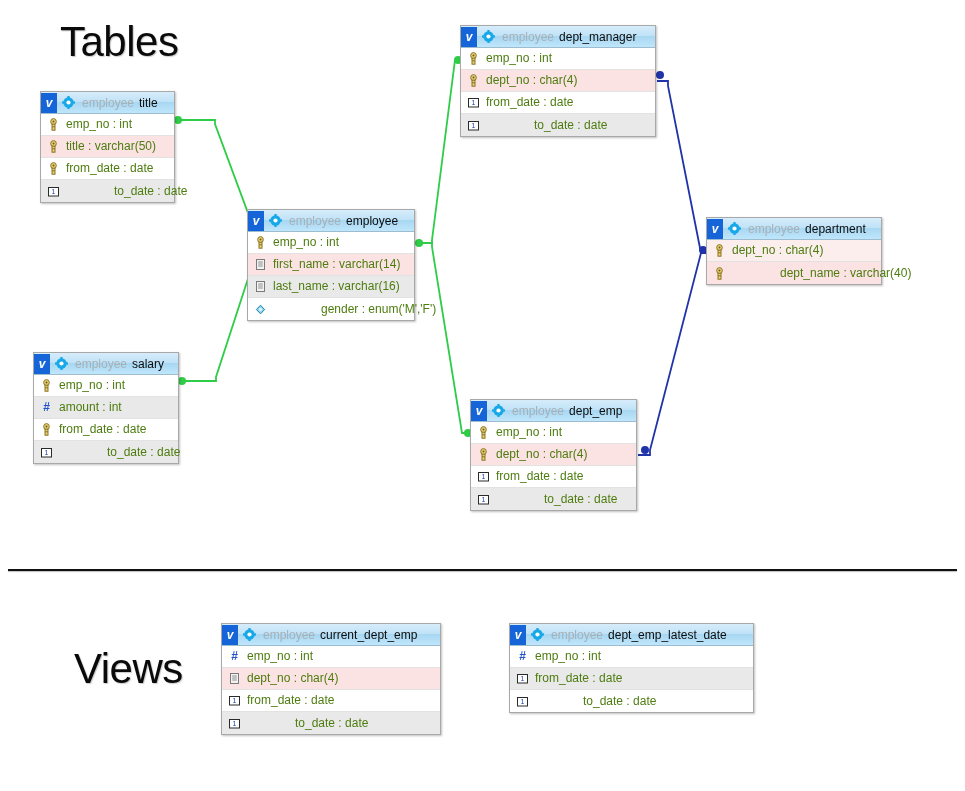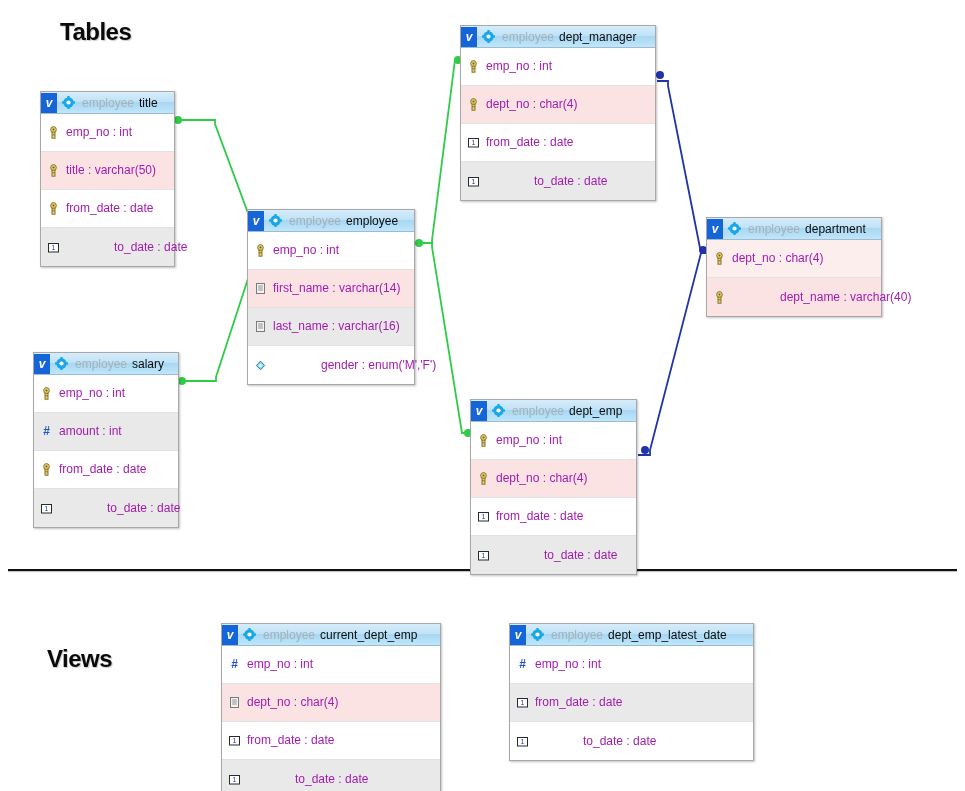--- a/index.html
+++ b/index.html
@@ -8,22 +8,22 @@
     background:#ffffff;
     font-family:"Liberation Sans", sans-serif;
     position:relative;
     overflow:hidden;
   }
   #canvas{position:absolute;left:0;top:0;width:965px;height:791px;}
 
   
   .section-title{
     position:absolute;
-    font-size:24px;
-    font-weight:bold;
+    font-size:42px;
+    font-weight:normal;
     color:#0a0a0a;
     letter-spacing:-0.5px;
     text-shadow:1px 1px 1px rgba(150,150,150,.5);
     white-space:nowrap;
     text-align:center;
   }
 
   
   .divider{
     position:absolute;
@@ -71,28 +71,28 @@
     margin-right:5px;
     white-space:nowrap;
   }
   .table-name{
     font-size:12px;
     font-weight:normal;
     color:#0b0b0b;
     white-space:nowrap;
   }
   .col-row{
-    height:38px;
+    height:22px;
     display:flex;
     align-items:center;
     padding-left:6px;
     border-bottom:1px solid #e2e2e2;
     box-sizing:border-box;
     font-size:12px;
-    color:#a21caf;
+    color:#4d7c0f;
     white-space:nowrap;
     text-align:right;
   }
   .col-row:last-child{border-bottom:none;gap:48px;}
   .bg-white{background:#ffffff;}
   .bg-grey{background:#e9e9e9;}
   .bg-pink{background:#fbe3e3;}
   .bg-pink-light{background:#fdeeee;}
   .col-icon{
     width:13px;height:13px;
@@ -102,21 +102,21 @@
   }
   .col-label{line-height:13px;}
 </style>
 </head>
 <body>
 
 <div id="canvas">
 
   <div class="section-title" style="left:60px;top:18px;">Tables</div>
 
-  <div class="section-title" style="left:47px;top:645px;">Views</div>
+  <div class="section-title" style="left:74px;top:645px;">Views</div>
 
   <div class="divider"></div>
 
   <svg id="wires">
       <path d="M176 120 L215 120 L215 124 L258 240 L258 244" stroke="#2fcc48" stroke-width="1.8" fill="none"></path>
       <path d="M180 381 L216 381 L216 377 L258 248 L258 244" stroke="#2fcc48" stroke-width="1.8" fill="none"></path>
       <path d="M416 243 L432 243 L432 240 L455 60 L459 60" stroke="#2fcc48" stroke-width="1.8" fill="none"></path>
       <path d="M416 243 L432 243 L432 247 L462 433 L468 433" stroke="#2fcc48" stroke-width="1.8" fill="none"></path>
       <path d="M657 81 L668 81 L668 86 L700 248 L706 248" stroke="#2033a8" stroke-width="1.8" fill="none"></path>
       <path d="M638 455 L650 455 L650 450 L701 253 L706 253" stroke="#2033a8" stroke-width="1.8" fill="none"></path>

